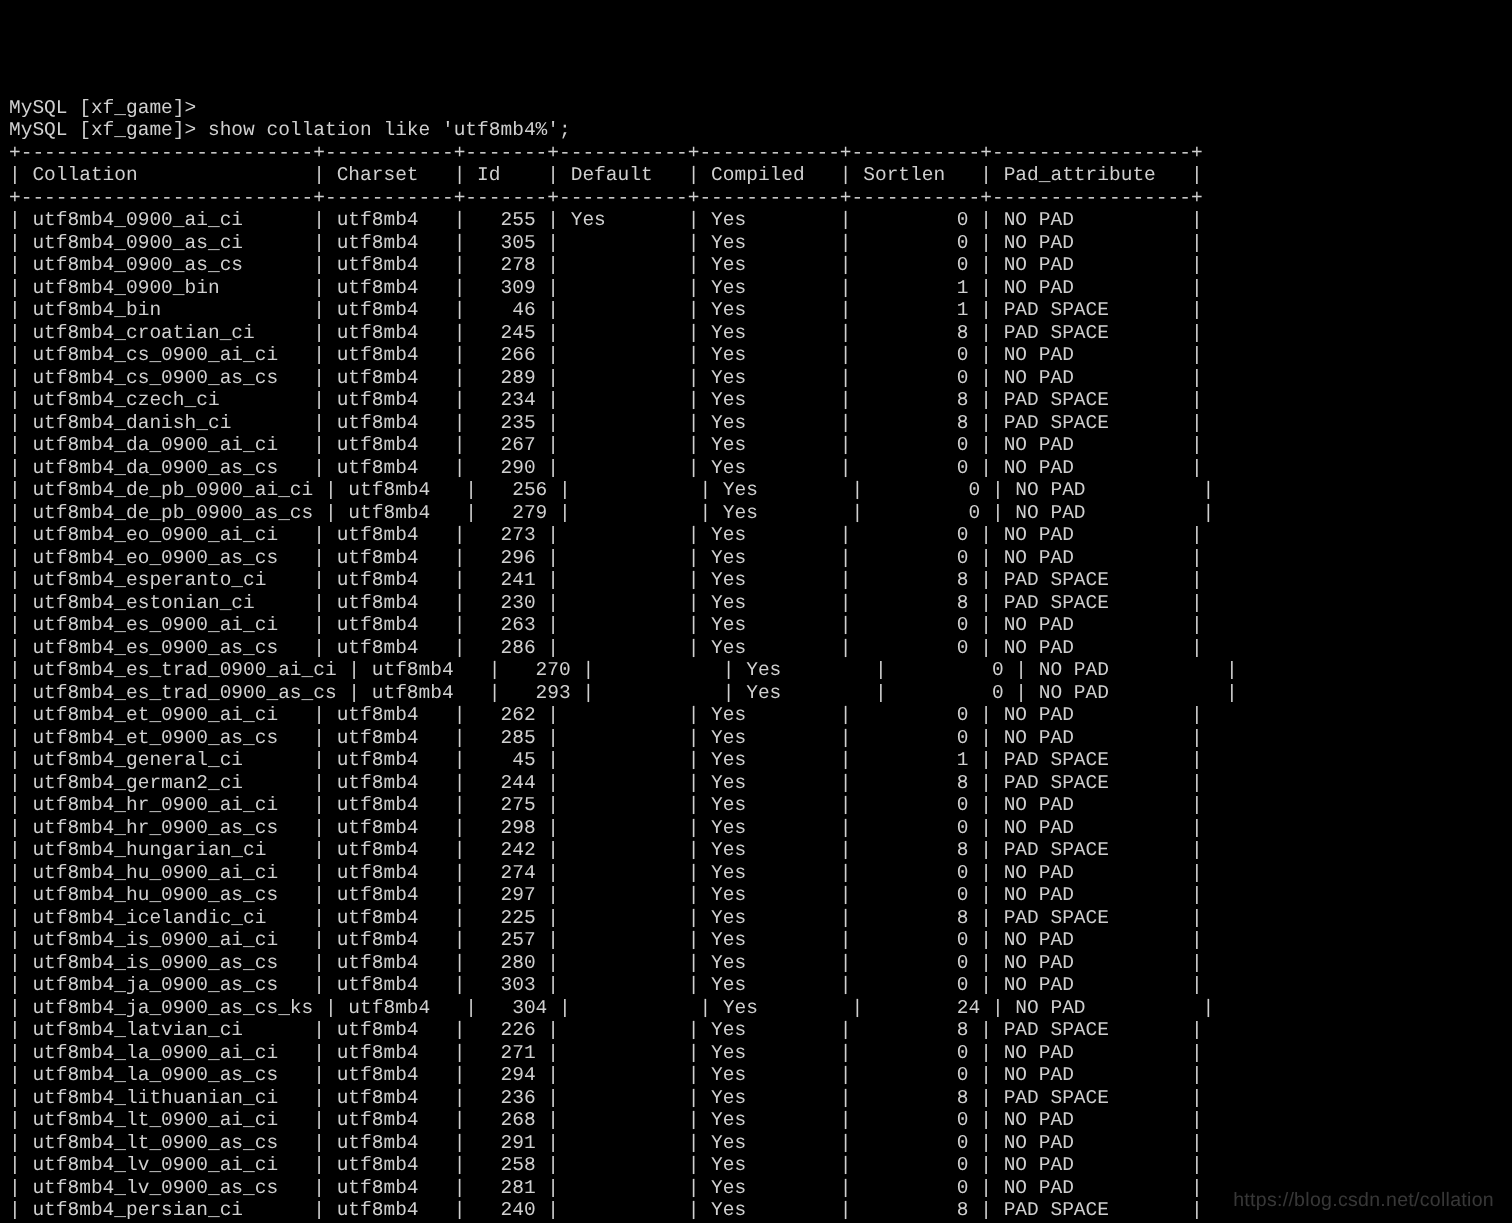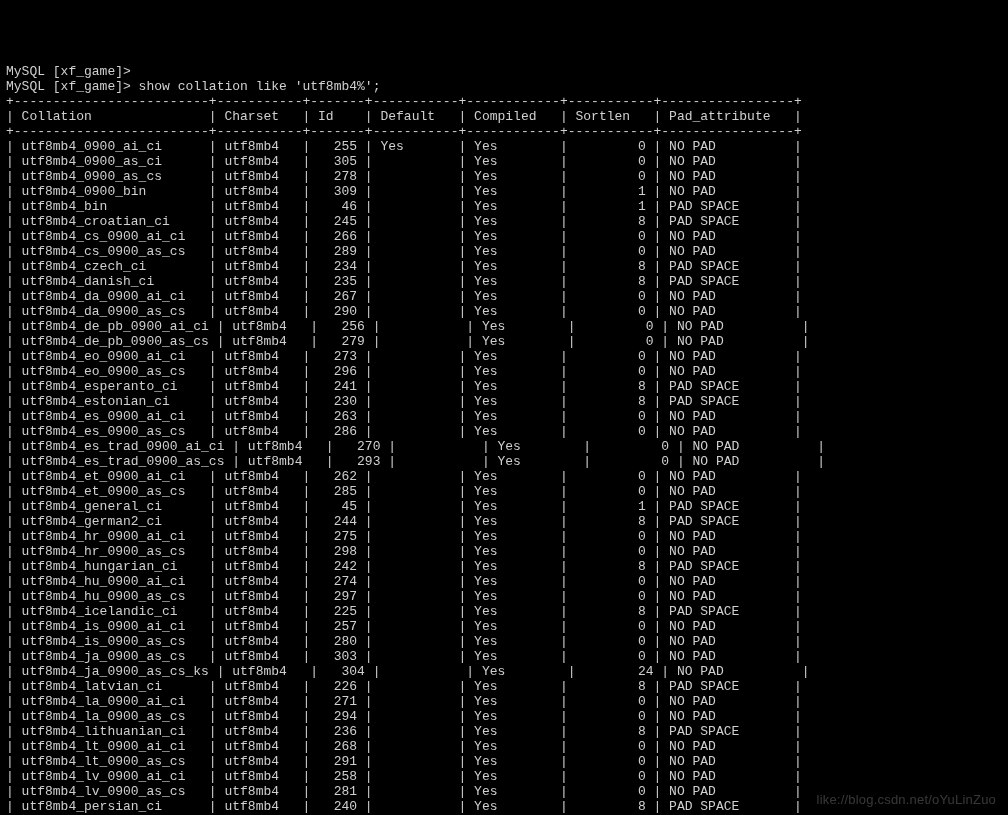--- a/index.html
+++ b/index.html
@@ -81,16 +81,16 @@
 | utf8mb4_lt_0900_ai_ci   | utf8mb4   |   268 |           | Yes        |         0 | NO PAD          |
 | utf8mb4_lt_0900_as_cs   | utf8mb4   |   291 |           | Yes        |         0 | NO PAD          |
 | utf8mb4_lv_0900_ai_ci   | utf8mb4   |   258 |           | Yes        |         0 | NO PAD          |
 | utf8mb4_lv_0900_as_cs   | utf8mb4   |   281 |           | Yes        |         0 | NO PAD          |
 | utf8mb4_persian_ci      | utf8mb4   |   240 |           | Yes        |         8 | PAD SPACE       |
 | utf8mb4_pl_0900_ai_ci   | utf8mb4   |   261 |           | Yes        |         0 | NO PAD          |
 | utf8mb4_pl_0900_as_cs   | utf8mb4   |   284 |           | Yes        |         0 | NO PAD          |
 | utf8mb4_polish_ci       | utf8mb4   |   229 |           | Yes        |         8 | PAD SPACE       |
 | utf8mb4_romanian_ci     | utf8mb4   |   227 |           | Yes        |         8 | PAD SPACE       |</div>
 
-<div class="watermark">like://blog.csdn.net/oYuLinZuo</div>
+<div class="watermark">https://blog.csdn.net/collation</div>
 
 
 
 
 </body></html>

